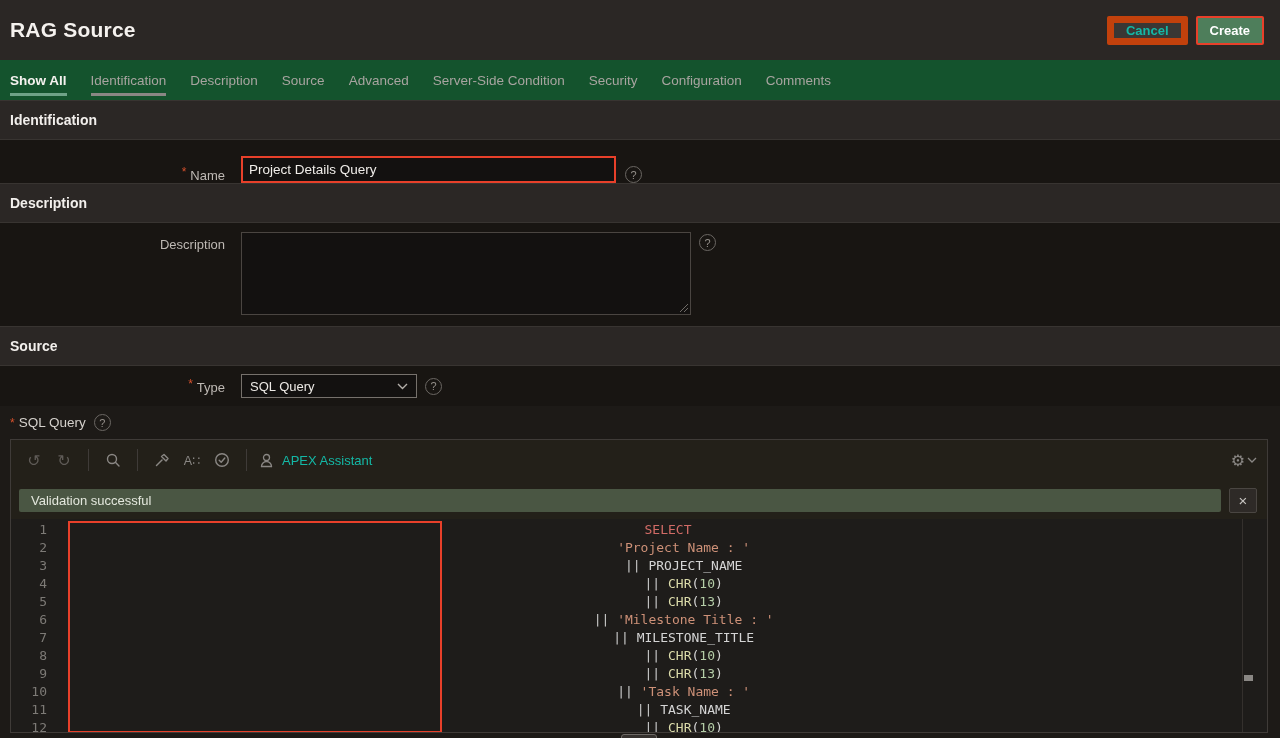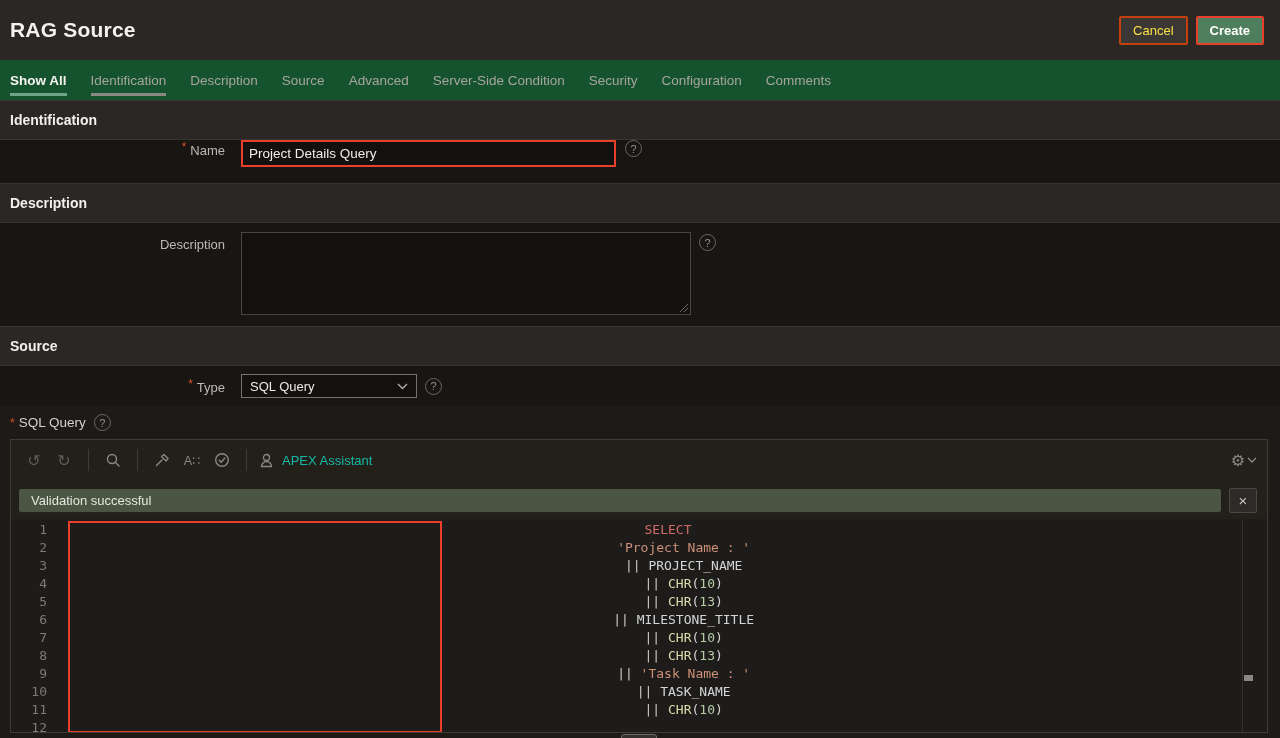--- a/index.html
+++ b/index.html
@@ -4,41 +4,41 @@
 <style>
   * { margin:0; padding:0; box-sizing:border-box; }
   html,body { width:1280px; height:738px; overflow:hidden; }
   body { background:#262220; font-family:"Liberation Sans", sans-serif; color:#d8d4d0; }
 
   
   .page-header { height:60px; display:flex; align-items:center; padding:0 16px 0 10px; background:#2b2725; }
   .page-title { font-size:21px; font-weight:700; color:#f5f2ef; letter-spacing:.2px; }
   .header-actions { margin-left:auto; display:flex; gap:8px; align-items:center; }
   .btn { font-family:inherit; font-size:13px; height:29px; padding:0 12px; border-radius:2px; cursor:pointer; }
-  .btn-cancel { background:#3a3734; color:#fde047; border:2px solid #c2410c; }
+  .btn-cancel { background:#3a3734; color:#14b8a6; border:7px solid #c2410c;font-weight:bold; }
   .btn-create { background:#4e7e5b; color:#ffffff; font-weight:700; border:2px solid #e8402a; }
 
   
   .tab-bar { height:40px; display:flex; align-items:stretch; padding:0 10px; background:#14532d; }
   .tab { position:relative; display:flex; align-items:center; margin-right:24px; font-size:13.5px; color:#a8a4a0; cursor:pointer; }
   .tab .ul { position:absolute; left:0; right:0; bottom:4px; height:3px; background:transparent; }
   .tab.active { color:#f5f2ef; font-weight:700; }
   .tab.active .ul { background:#6fa287; }
   .tab.current .ul { background:#8a8784; }
 
   
   .section-strip { height:40px; display:flex; align-items:center; padding:0 10px; background:#2b2725; border-top:1px solid #383431; border-bottom:1px solid #383431; }
   .section-title { font-size:14px; font-weight:700; color:#f2efec; }
   .field-row { background:#181512; display:flex; }
   .label-cell { width:241px; text-align:right; padding-right:16px; font-size:13px; color:#beb9b4; flex:0 0 auto; }
   .req { color:#d4502c; font-size:12px; vertical-align:4px; margin-right:4px; }
   .help-icon { width:17px; height:17px; border-radius:50%; border:1px solid #6b6763; color:#948f8a;
                font-size:11px; display:inline-flex; align-items:center; justify-content:center; flex:0 0 auto; cursor:pointer; }
 
-  .row-name { height:43px; align-items:flex-start; }
+  .row-name { height:43px; align-items:flex-end; }
   .name-input { width:375px; height:27px; background:#131110; border:2px solid #e8402a; color:#f0ede9;
                 font-size:13.5px; padding:0 6px; font-family:inherit; }
   .row-name .help-icon { margin-left:9px; }
 
   .row-desc { height:103px; padding-top:9px; }
   .row-desc .label-cell { padding-top:5px; }
   .desc-textarea { width:450px; height:83px; background:#131110; border:1px solid #4a4541; resize:none;
                    color:#f0ede9; font-family:inherit; font-size:13px; padding:4px 6px; position:relative; }
   .desc-wrap { position:relative; width:450px; height:83px; }
   .resize-corner { position:absolute; right:2px; bottom:2px; pointer-events:none; }
@@ -254,20 +254,21 @@
           <div class="ln">10</div>
           <div class="ln">11</div>
           <div class="ln">12</div>
         </div>
       <div class="code-lines">
           <div class="code-line"><span class="tk-kw">SELECT</span></div>
           <div class="code-line"><span class="tk-pl">    </span><span class="tk-str">'Project Name : '</span></div>
           <div class="code-line"><span class="tk-pl">    </span><span class="tk-op">|| </span><span class="tk-id">PROJECT_NAME</span></div>
           <div class="code-line"><span class="tk-pl">    </span><span class="tk-op">|| </span><span class="tk-fn">CHR</span><span class="tk-pa">(</span><span class="tk-num">10</span><span class="tk-pa">)</span></div>
           <div class="code-line"><span class="tk-pl">    </span><span class="tk-op">|| </span><span class="tk-fn">CHR</span><span class="tk-pa">(</span><span class="tk-num">13</span><span class="tk-pa">)</span></div>
+          <div class="code-line"><span class="tk-pl">    </span><span class="tk-op">|| </span><span class="tk-str">'Milestone Title : '</span></div>
           <div class="code-line"><span class="tk-pl">    </span><span class="tk-op">|| </span><span class="tk-id">MILESTONE_TITLE</span></div>
           <div class="code-line"><span class="tk-pl">    </span><span class="tk-op">|| </span><span class="tk-fn">CHR</span><span class="tk-pa">(</span><span class="tk-num">10</span><span class="tk-pa">)</span></div>
           <div class="code-line"><span class="tk-pl">    </span><span class="tk-op">|| </span><span class="tk-fn">CHR</span><span class="tk-pa">(</span><span class="tk-num">13</span><span class="tk-pa">)</span></div>
           <div class="code-line"><span class="tk-pl">    </span><span class="tk-op">|| </span><span class="tk-str">'Task Name : '</span></div>
           <div class="code-line"><span class="tk-pl">    </span><span class="tk-op">|| </span><span class="tk-id">TASK_NAME</span></div>
           <div class="code-line"><span class="tk-pl">    </span><span class="tk-op">|| </span><span class="tk-fn">CHR</span><span class="tk-pa">(</span><span class="tk-num">10</span><span class="tk-pa">)</span></div>
         </div>
       <div class="code-annotation"></div>
       <div class="v-scrollbar">
         <div class="v-handle"></div>

